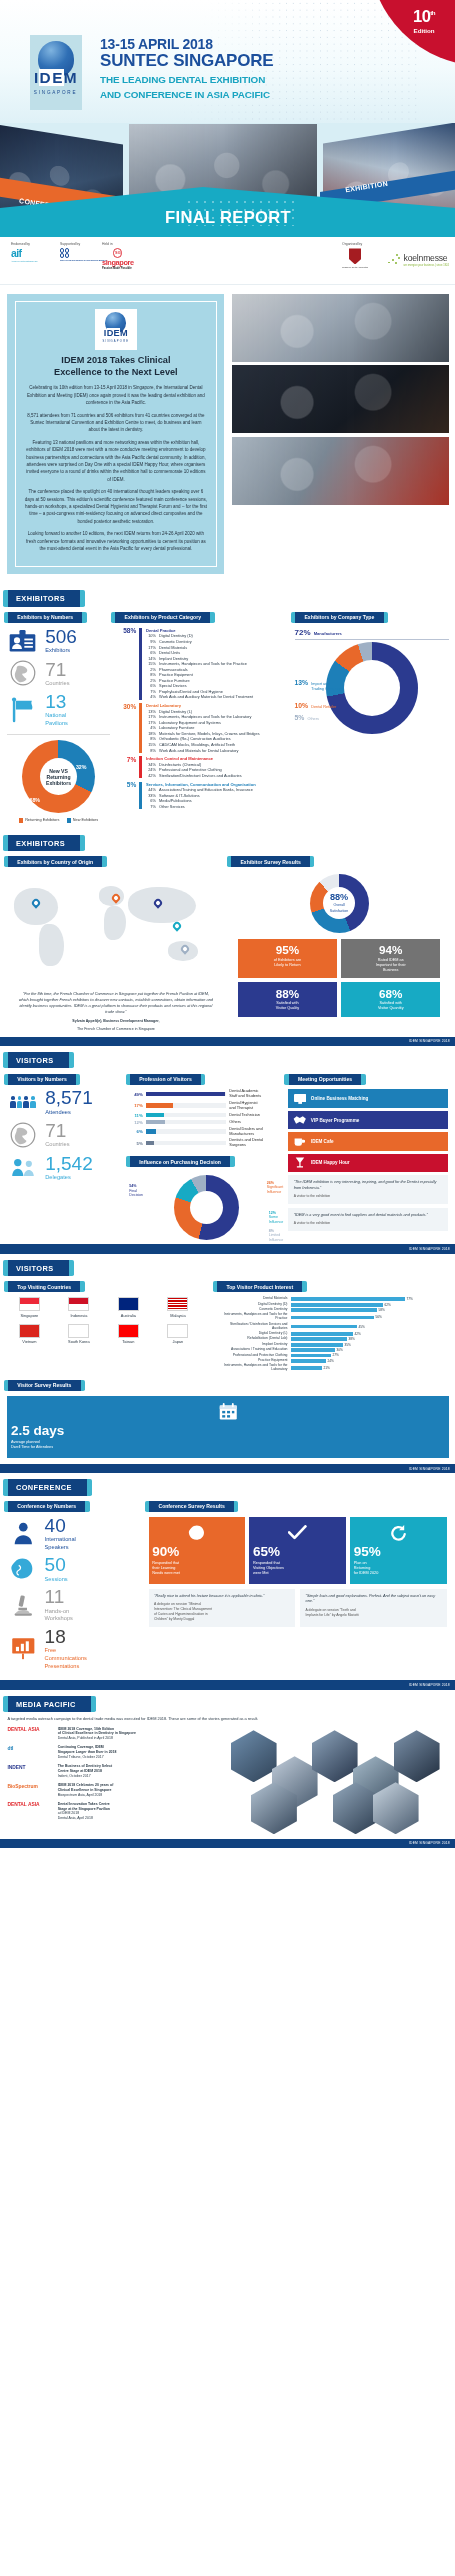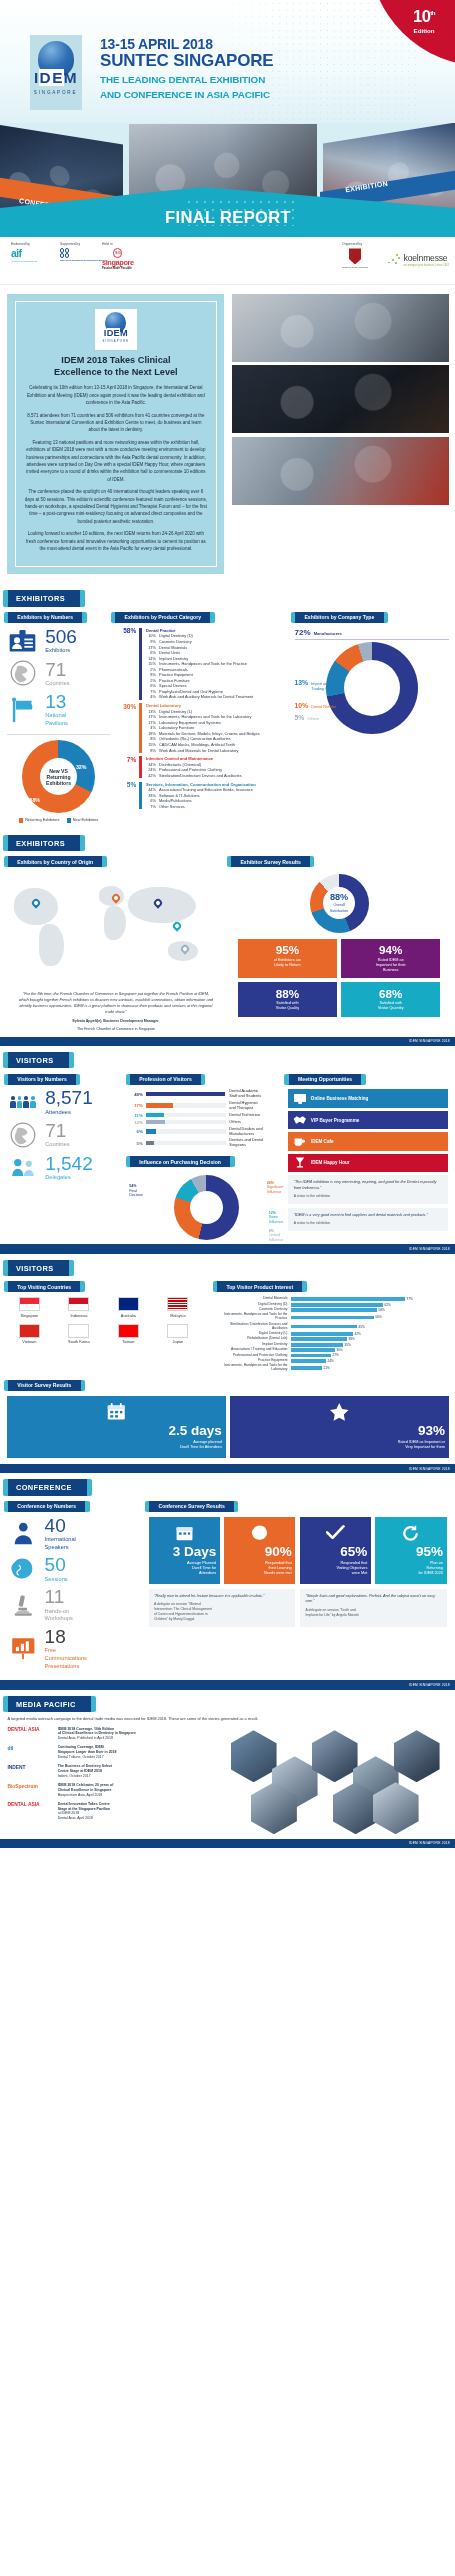--- a/index.html
+++ b/index.html
@@ -183,21 +183,21 @@
   .flagc{width:44px;text-align:center;}
   .flagimg{width:21px;height:14px;margin:0 auto 1.8px;border:0.6px solid #d5d5d5;position:relative;overflow:hidden;}
   .flagc .fn{font-size:3.9px;color:#2b3a47;}
   .hb-row{display:flex;align-items:center;margin-bottom:1.4px;font-size:3.4px;}
   .hb-row .lb{width:74px;flex:0 0 74px;text-align:right;padding-right:3.1px;line-height:1.15;color:#2b3a47;}
   .hb-row .bar{height:3.7px;background:#3aa7d8;}
   .hb-row .vv{font-size:3.2px;color:#2b3a47;padding-left:1.8px;}
 
   
   .cardrow{display:flex;gap:4.9px;padding:0 7.4px 6.2px;}
-  .bigcard{flex:1;color:#fff;text-align:right;padding:6.8px 3.7px 7.4px;}
+  .bigcard{flex:1;color:#fff;text-align:left;padding:6.8px 3.7px 7.4px;}
   .bigcard .ic2{height:18.5px;display:flex;align-items:center;justify-content:center;margin-bottom:3.1px;}
   .bigcard .n{font-size:13.5px;font-weight:700;line-height:1;}
   .bigcard .t{font-size:3.8px;line-height:1.35;margin-top:2.5px;}
 
   
   .conf1{display:flex;padding:0 7.4px 4.9px;gap:6.2px;}
   .cf-row{display:flex;align-items:center;gap:6.2px;margin-bottom:6.2px;}
   .qbox{background:#f0f4f7;padding:4.9px 5.5px;font-size:3.8px;font-style:italic;line-height:1.5;color:#2b3a47;margin-bottom:3.7px;}
   .qbox .src{font-style:normal;font-size:3.4px;color:#555;margin-top:2.5px;}
 
@@ -633,21 +633,21 @@
         </div>
       </div>
       <div class="pcards">
         <div class="pc" style="background:#e8682a">
           <div class="n">95%</div>
           <div class="t">
               <div>of Exhibitors are</div>
               <div>Likely to Return</div>
             </div>
         </div>
-        <div class="pc" style="background:#701a75">
+        <div class="pc" style="background:#737373">
           <div class="n">94%</div>
           <div class="t">
               <div>Rated IDEM as</div>
               <div>Important for their</div>
               <div>Business</div>
             </div>
         </div>
         <div class="pc" style="background:#2b3a8f">
           <div class="n">88%</div>
           <div class="t">
@@ -961,32 +961,20 @@
             <rect x="5" y="20" width="5" height="4" fill="#1d7fb8"></rect>
             <rect x="13" y="20" width="5" height="4" fill="#1d7fb8"></rect>
           </svg>
         </div>
       <div class="n">2.5 days</div>
       <div class="t">
           <div>Average planned</div>
           <div>Dwell Time for Attendees</div>
         </div>
     </div>
-    <div class="bigcard" style="background:#2b3a8f">
-      <div class="ic2">
-          <svg width="18.5" height="18" viewBox="0 0 30 29">
-            <path d="M15 0l4.6 9.6 10.4 1.5-7.6 7.3 1.8 10.4L15 23.9 5.8 28.8l1.8-10.4L0 11.1l10.4-1.5z" fill="#fff"></path>
-          </svg>
-        </div>
-      <div class="n">93%</div>
-      <div class="t">
-          <div>Rated IDEM as Important or</div>
-          <div>Very Important for them</div>
-        </div>
-    </div>
   </div>
   <div class="ftbar">IDEM SINGAPORE 2018</div>
 
   
   <div class="sect-ttl">CONFERENCE</div>
   <div class="conf1">
     <div style="width:135px">
       <div class="sub-ttl">Conference by Numbers</div>
 
       <div class="cf-row">
@@ -1044,37 +1032,20 @@
           <div class="sml" style="color:#e8682a">Free</div>
           <div class="sml" style="color:#e8682a">Communications</div>
           <div class="sml" style="color:#e8682a">Presentations</div>
           </div>
       </div>
     </div>
 
     <div style="width:298px">
       <div class="sub-ttl">Conference Survey Results</div>
       <div class="cardrow" style="padding:0;gap:4.3px">
-        <div class="bigcard" style="background:#1d7fb8">
-          <div class="ic2">
-              <svg width="17" height="16" viewBox="0 0 30 28">
-                <rect x="1" y="4" width="28" height="23" rx="2" fill="#fff"></rect>
-                <rect x="1" y="4" width="28" height="6" fill="#d8e8f4"></rect>
-                <rect x="5" y="13" width="5" height="4" fill="#1d7fb8"></rect>
-                <rect x="13" y="13" width="5" height="4" fill="#1d7fb8"></rect>
-                <rect x="21" y="13" width="4" height="4" fill="#1d7fb8"></rect>
-              </svg>
-            </div>
-          <div class="n">3 Days</div>
-          <div class="t">
-              <div>Average Planned</div>
-              <div>Dwell Time for</div>
-              <div>Attendees</div>
-            </div>
-        </div>
         <div class="bigcard" style="background:#e8682a">
           <div class="ic2">
               <svg width="18.5" height="16" viewBox="0 0 42 36">
                 <path d="M8 6c6-7 18-7 24 0s6 18-2 24-22 4-26-6S2 13 8 6z" fill="#fff"></path>
               </svg>
             </div>
           <div class="n">90%</div>
           <div class="t">
               <div>Responded that</div>
               <div>their Learning</div>

